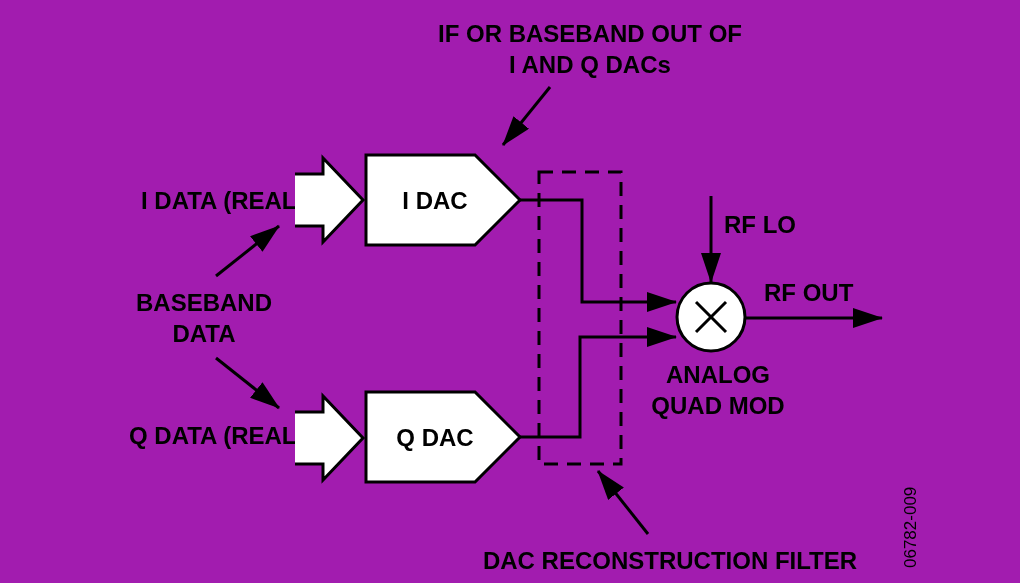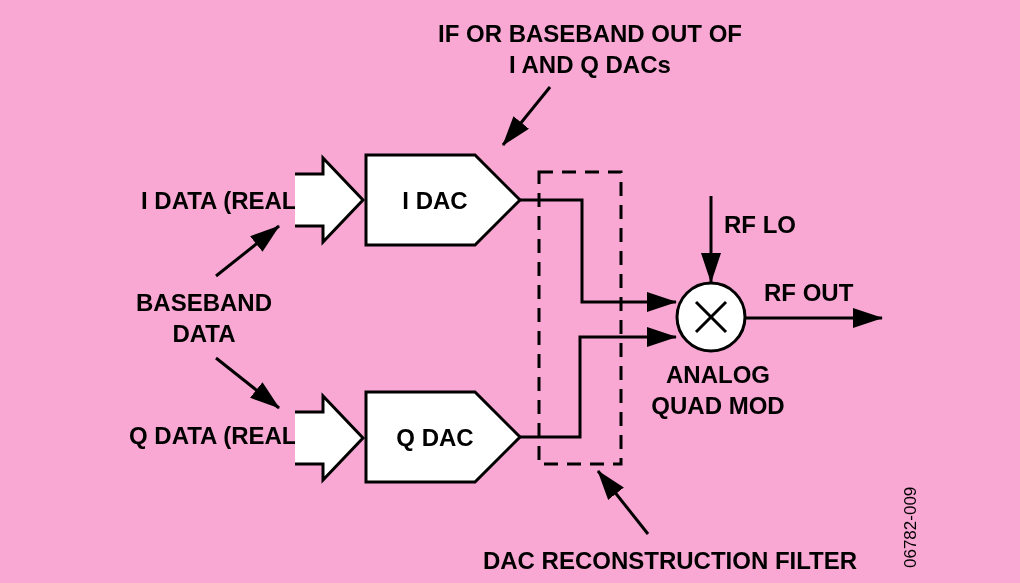--- a/index.html
+++ b/index.html
@@ -1,16 +1,16 @@
 <!DOCTYPE html>
 <html><head>
   <meta charset="utf-8">
   <style>
     html, body { margin: 0; padding: 0; background: #ffffff; }
-    #canvas { position: relative; width: 1020px; height: 583px; overflow: hidden; background: #f9a8d4; }
+    #canvas { position: relative; width: 1020px; height: 583px; overflow: hidden; background: #a21caf; }
     svg { position: absolute; left: 0; top: 0; }
     .lbl { font-family: "Liberation Sans", sans-serif; font-weight: bold; font-size: 24px; fill: #000000; }
     .code { font-family: "Liberation Sans", sans-serif; font-weight: normal; font-size: 17px; fill: #000000; }
     .wire { stroke: #000; stroke-width: 3; fill: none; }
     .shape { stroke: #000; stroke-width: 3; fill: #fff; }
     .dash { stroke: #000; stroke-width: 3; fill: none; stroke-dasharray: 14 9; }
   </style>
 </head>
 <body>
 

